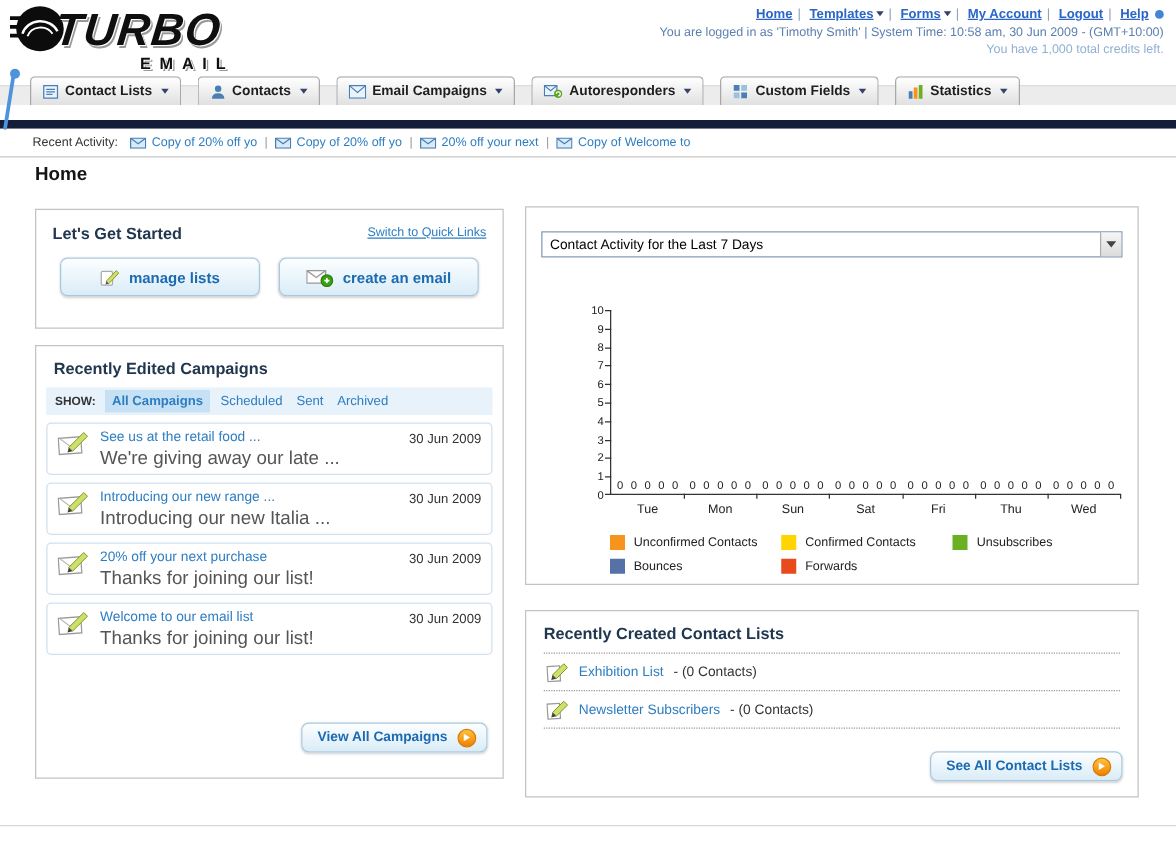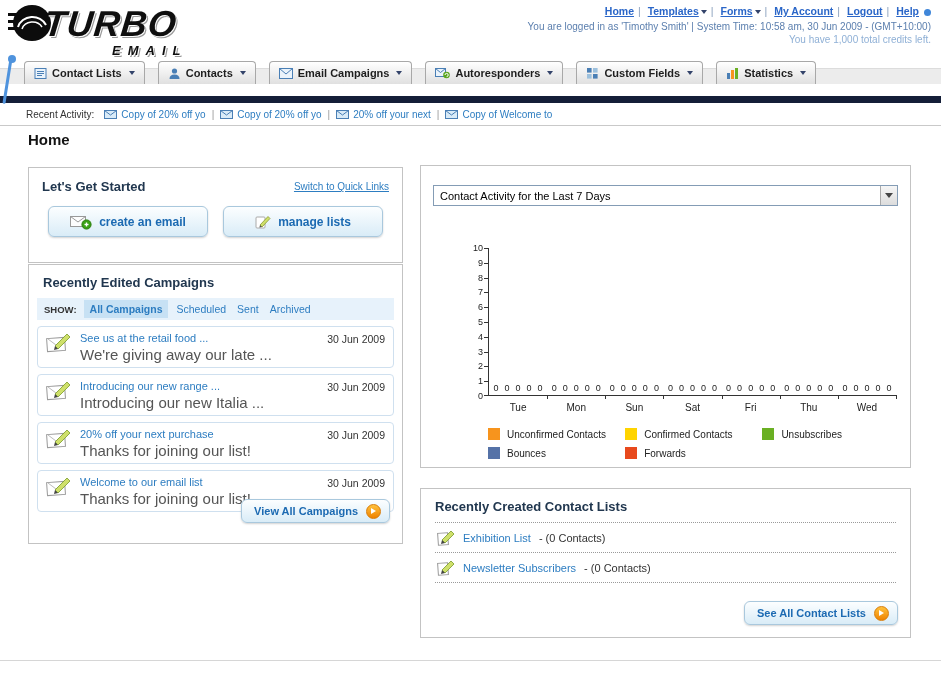--- a/index.html
+++ b/index.html
@@ -9,21 +9,21 @@
     background:#fff; position:relative; overflow:hidden;
     color:#222;
   }
   a { text-decoration:none; cursor:pointer; }
 
   
   .header { position:absolute; top:0; left:0; right:0; height:68px; background:#fff; }
   .logo { position:absolute; left:8px; top:3px; width:270px; height:60px; cursor:pointer; }
   .logo-title { position:absolute; left:36px; top:0px; font-size:36px; font-weight:bold; font-style:italic;
     color:#0f0f0f; transform:skewX(-6deg); text-shadow:1px 1px 0 #fff, 2px 2px 0 #9a9a9a; letter-spacing:1px;}
-  .logo-sub { position:absolute; left:104px; top:40px; font-size:13px; font-weight:bold; font-style:italic;
+  .logo-sub { position:absolute; left:104px; top:40px; font-size:13px; font-weight:bold; 
     color:#0f0f0f; letter-spacing:7px; text-shadow:1px 1px 0 #fff, 2px 2px 0 #9a9a9a;}
   .logo-needle { position:absolute; left:6px; top:58px; width:3px; height:46px; background:#4f93dd; border-radius:2px; transform:rotate(9deg); z-index:9;}
   .logo-needle-dot { position:absolute; left:8px; top:55px; width:8px; height:8px; border-radius:50%; background:#4f93dd; z-index:9;}
 
   .top-right { position:absolute; right:10px; top:5px; text-align:right; }
   .top-links { font-size:10.5px; color:#7e97b8; }
   .top-links a { color:#2a66c8; text-decoration:underline; font-weight:bold; }
   .top-links .sep { margin:0 4px; color:#8aa0bd; text-decoration:none; }
   .caret-sm { display:inline-block; width:0; height:0; border-left:3px solid transparent; border-right:3px solid transparent; border-top:4px solid #33436a; margin-left:2px; vertical-align:middle;}
   .blue-dot { display:inline-block; width:7px; height:7px; border-radius:50%; background:#3f86d9; margin-left:5px; vertical-align:middle; }
@@ -54,21 +54,21 @@
 
   #get-started { left:28px; top:167px; width:375px; height:96px; padding:11px 13px; }
   .gs-head { display:flex; justify-content:space-between; align-items:center;gap:37px; }
   .gs-head a { font-size:10px; color:#2d7dc1; text-decoration:underline; }
   .gs-buttons { display:flex; gap:15px; margin-top:12px; padding-left:6px; }
   .btn-blue { display:inline-flex; align-items:center; justify-content:center; gap:7px;
     min-width:160px; height:31px; border:1px solid #a9c8dd; border-radius:6px;
     background:linear-gradient(#fcfeff,#d9ecf7); box-shadow:0 1px 2px rgba(0,0,0,0.18);
     color:#1c6ab2; font-weight:bold; font-size:12px; cursor:pointer; }
 
-  #campaigns { left:28px; top:264px; width:375px; height:280px; padding:10px 8px; }
+  #campaigns { left:28px; top:276px; width:375px; height:347px; padding:10px 8px; }
   #campaigns h2 { padding-left:6px; }
   .filterbar { margin-top:8px; height:22px; background:#e7f2fb; display:flex; align-items:center; padding:0 7px; font-size:10.5px; }
   .filterbar .show-label { font-weight:bold; color:#333; margin-right:7px; font-size:9.5px; }
   .filterbar a { color:#2d7dc1; margin-right:11px; }
   .filterbar a.active { background:#c7e1f4; padding:3px 6px; font-weight:bold; margin-right:8px; }
   .camp-item { display:flex; align-items:flex-start; gap:8px; border:1px solid #cfe0ef; border-radius:4px;
     padding:5px 8px 4px 8px; margin-top:6px; min-height:40px; cursor:pointer; }
   .camp-text { flex:1; }
   .camp-text .t { font-size:11px; color:#2d7dc1; }
   .camp-text .s { font-size:15px; color:#555; margin-top:2px; }
@@ -246,36 +246,36 @@
 
 <h1 class="page-title">Home</h1>
 
 <section class="panel" id="get-started">
   <div class="gs-head">
     <h2>Let's Get Started</h2>
     <a>Switch to Quick Links</a>
   </div>
   <div class="gs-buttons">
     <button class="btn-blue">
+      <svg width="16" height="16" viewBox="0 0 16 16">
+          <rect x="1" y="3" width="9" height="11" rx="1" fill="#fff" stroke="#aaa"></rect>
+          <polygon points="5,11 13,2.5 15,4.5 7,13" fill="#cfe06a" stroke="#8a9a30" stroke-width="0.8"></polygon>
+          <polygon points="5,11 7,13 4.4,13.6" fill="#555"></polygon>
+        </svg>
+      <span>manage lists</span>
+    </button>
+    <button class="btn-blue">
       <svg width="22" height="16" viewBox="0 0 22 16">
           <rect x="0.5" y="2.5" width="15" height="10" fill="#fdfdfd" stroke="#999"></rect>
           <path d="M0.5 2.5 L8 8 L15.5 2.5" fill="none" stroke="#999"></path>
           <circle cx="16.5" cy="10.5" r="4.6" fill="#3aa114" stroke="#2b7d0d"></circle>
           <rect x="14.5" y="9.8" width="4" height="1.4" fill="#fff"></rect>
           <rect x="15.8" y="8.5" width="1.4" height="4" fill="#fff"></rect>
         </svg>
       <span>create an email</span>
-    </button>
-    <button class="btn-blue">
-      <svg width="16" height="16" viewBox="0 0 16 16">
-          <rect x="1" y="3" width="9" height="11" rx="1" fill="#fff" stroke="#aaa"></rect>
-          <polygon points="5,11 13,2.5 15,4.5 7,13" fill="#cfe06a" stroke="#8a9a30" stroke-width="0.8"></polygon>
-          <polygon points="5,11 7,13 4.4,13.6" fill="#555"></polygon>
-        </svg>
-      <span>manage lists</span>
     </button>
   </div>
 </section>
 
 <section class="panel" id="campaigns">
   <h2>Recently Edited Campaigns</h2>
   <div class="filterbar">
     <span class="show-label">SHOW:</span>
     <a class="active">All Campaigns</a>
     <a>Scheduled</a>

